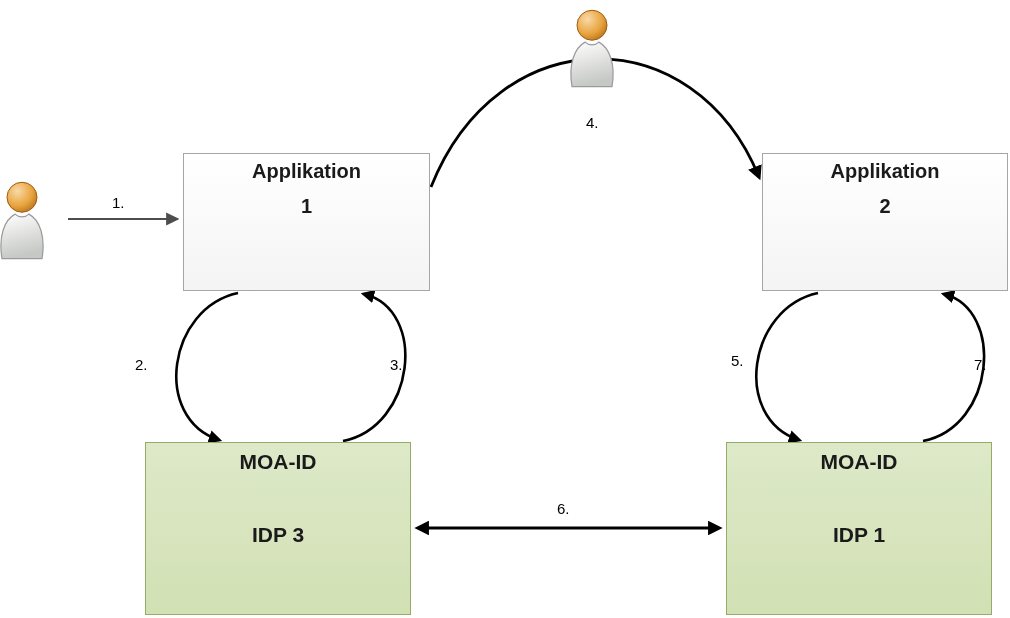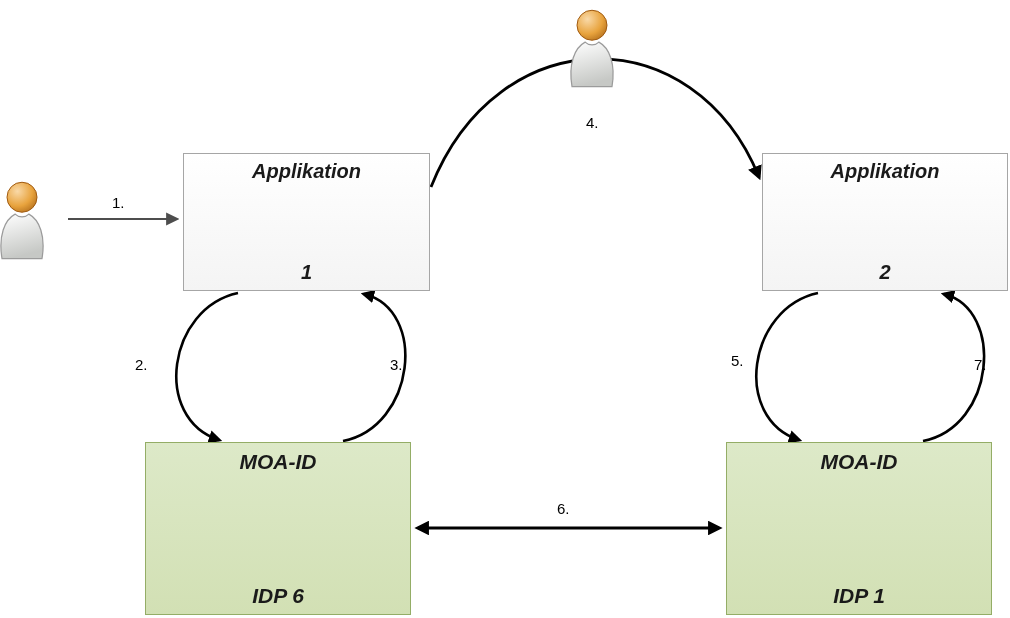--- a/index.html
+++ b/index.html
@@ -21,37 +21,37 @@
     top: 0;
     width: 1010px;
     height: 618px;
   }
   .node {
     position: absolute;
     box-sizing: border-box;
     display: flex;
     flex-direction: column;
     align-items: center;
-    justify-content: space-between;
+    justify-content: flex-start;
     text-align: center;
     font-weight: bold;
     color: #1a1a1a;
     font-size: 20px;
     line-height: 35px;
-    font-style: italic;
   }
   .node.app {
     background: linear-gradient(to bottom, #ffffff 0%, #f4f4f4 100%);
     border: 1px solid #a6a6a6;
   }
   .node.idp {
     background: linear-gradient(to bottom, #dde9c8 0%, #d2e0b4 100%);
     border: 1px solid #94ad66;
     font-size: 21px;
     line-height: 37px;
+    gap: 36px;
   }
   .step {
     position: absolute;
     font-size: 15px;
     color: #000000;
     line-height: 18px;
   }
 </style>
 </head>
 <body>
@@ -107,21 +107,21 @@
     <div>1</div>
   </div>
 
   <div class="node app" style="left:762px; top:153px; width:246px; height:138px;">
     <div>Applikation</div>
     <div>2</div>
   </div>
 
   <div class="node idp" style="left:145px; top:442px; width:266px; height:173px;">
     <div>MOA-ID</div>
-    <div>IDP 6</div>
+    <div>IDP 3</div>
   </div>
 
   <div class="node idp" style="left:726px; top:442px; width:266px; height:173px;">
     <div>MOA-ID</div>
     <div>IDP 1</div>
   </div>
 
   <div class="step" style="left:112px; top:194px;">1.</div>
   <div class="step" style="left:135px; top:356px;">2.</div>
   <div class="step" style="left:390px; top:356px;">3.</div>

